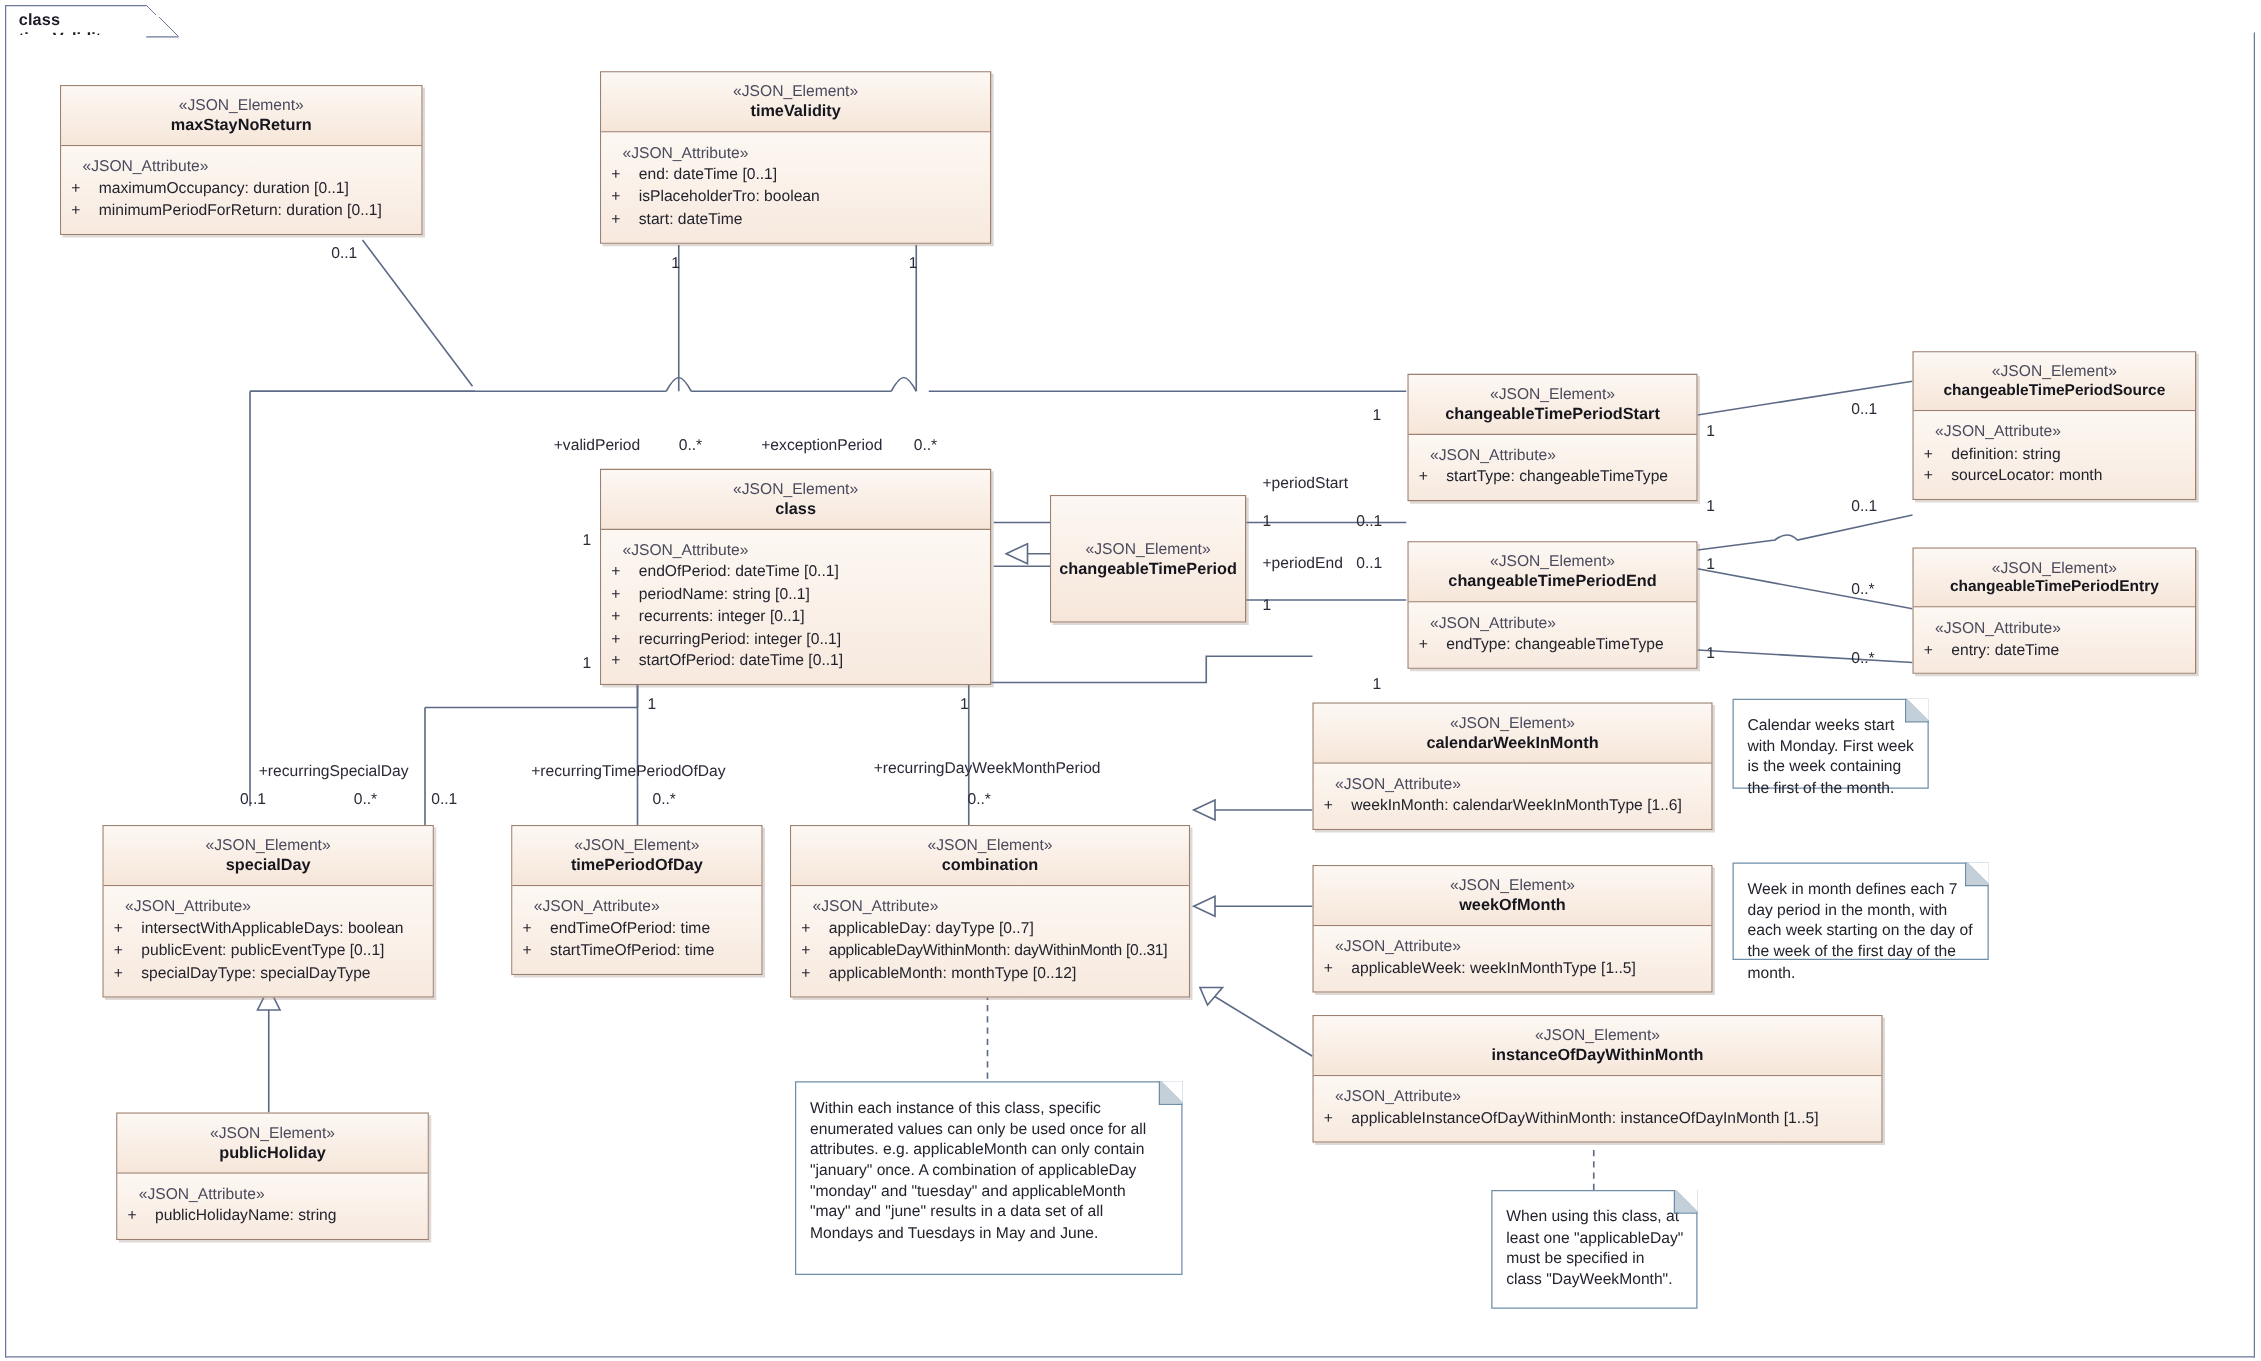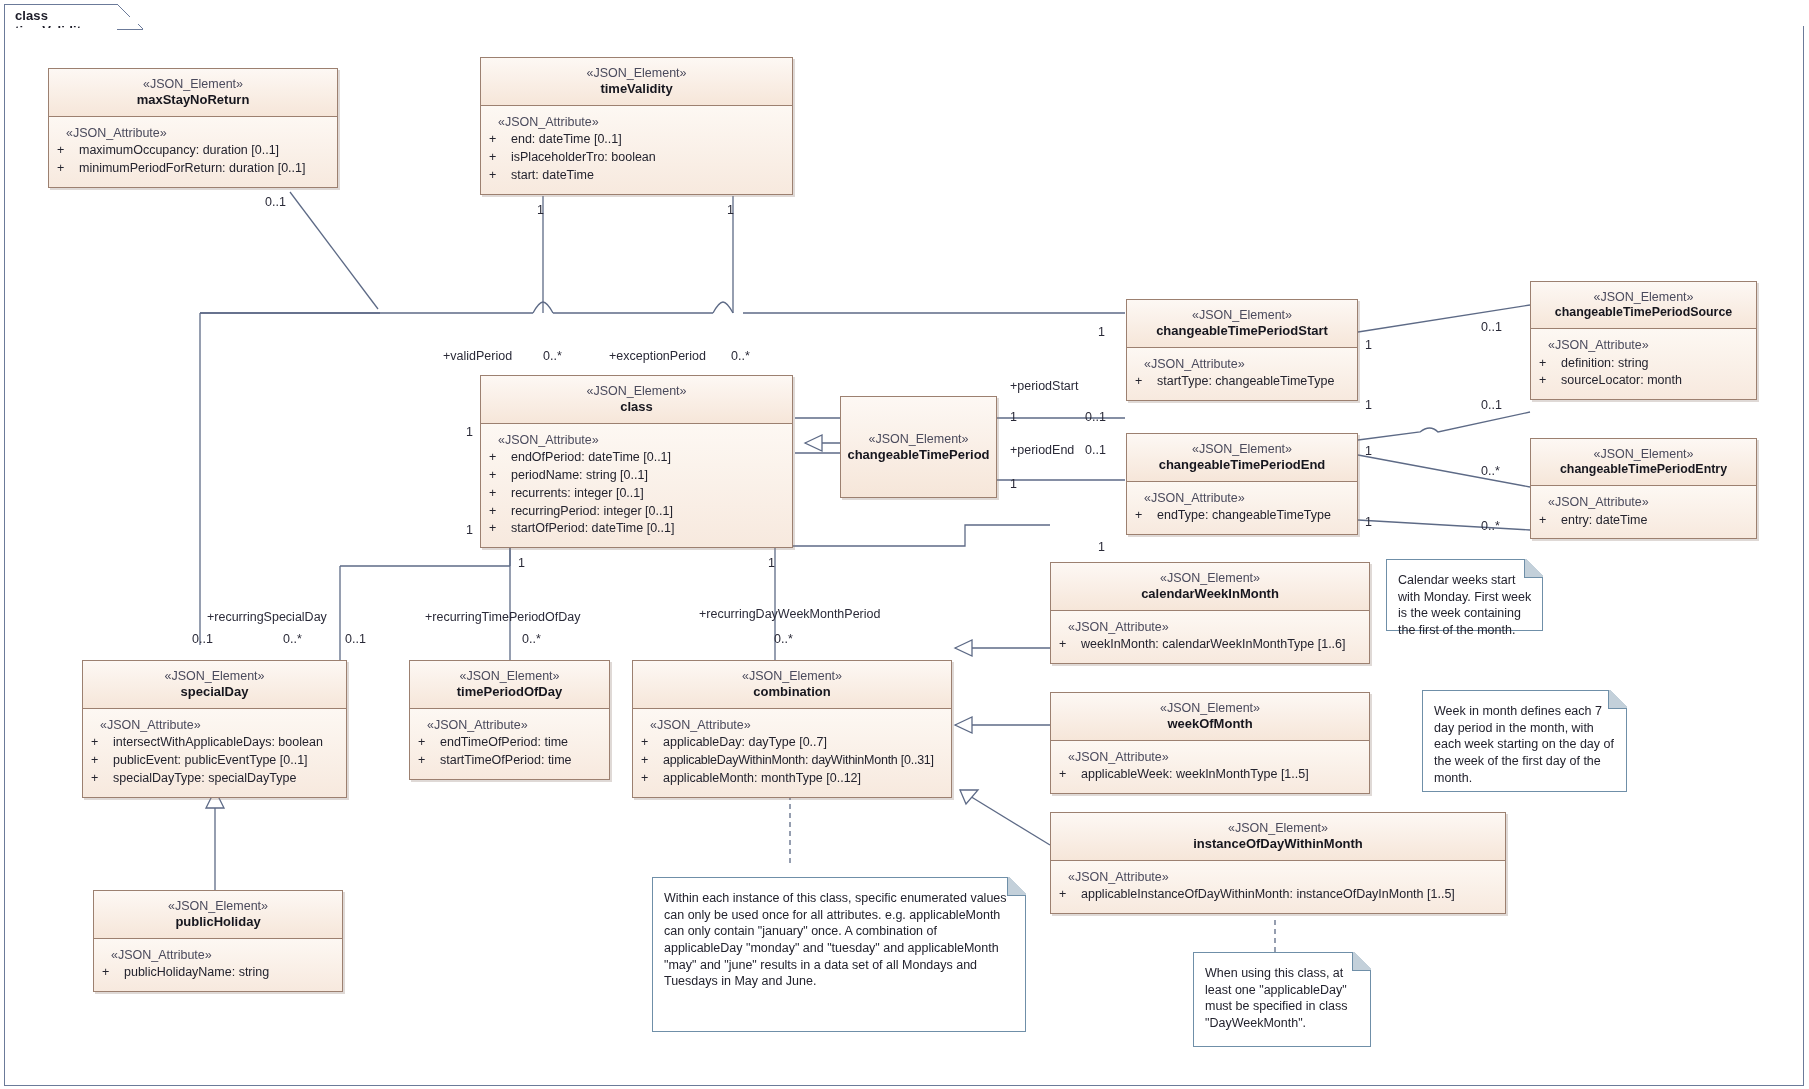--- a/index.html
+++ b/index.html
@@ -399,31 +399,31 @@
         <span class="txt">applicableInstanceOfDayWithinMonth: instanceOfDayInMonth [1..5]</span>
       </div>
     </div>
   </div>
 
   <div class="note" style="left:1386px;top:559px;width:157px;height:72px;">
     <div class="fold"></div>
     <div>Calendar weeks start with Monday. First week is the week containing the first of the month.</div>
   </div>
 
-  <div class="note" style="left:1386px;top:690px;width:205px;height:102px;margin-left:36px;">
+  <div class="note" style="left:1386px;top:690px;width:205px;height:78px;">
     <div class="fold"></div>
     <div>Week in month defines each 7 day period in the month, with each week starting on the day of the week of the first day of the month.</div>
   </div>
 
-  <div class="note" style="left:652px;top:865px;width:374px;height:155px;margin-top:12px;">
+  <div class="note" style="left:636px;top:865px;width:310px;height:155px;">
     <div class="fold"></div>
     <div>Within each instance of this class, specific enumerated values can only be used once for all attributes. e.g. applicableMonth can only contain "january" once. A combination of applicableDay "monday" and "tuesday" and applicableMonth "may" and "june" results in a data set of all Mondays and Tuesdays in May and June.</div>
   </div>
 
-  <div class="note" style="left:1193px;top:952px;width:178px;height:95px;">
+  <div class="note" style="left:1193px;top:952px;width:165px;height:95px;">
     <div class="fold"></div>
     <div>When using this class, at least one "applicableDay" must be specified in class "DayWeekMonth".</div>
   </div>
 
   <div class="lbl" style="left:265px;top:195px;">0..1</div>
   <div class="lbl" style="left:537px;top:203px;">1</div>
   <div class="lbl" style="left:727px;top:203px;">1</div>
 
   <div class="lbl" style="left:443px;top:349px;">+validPeriod</div>
   <div class="lbl" style="left:543px;top:349px;">0..*</div>

